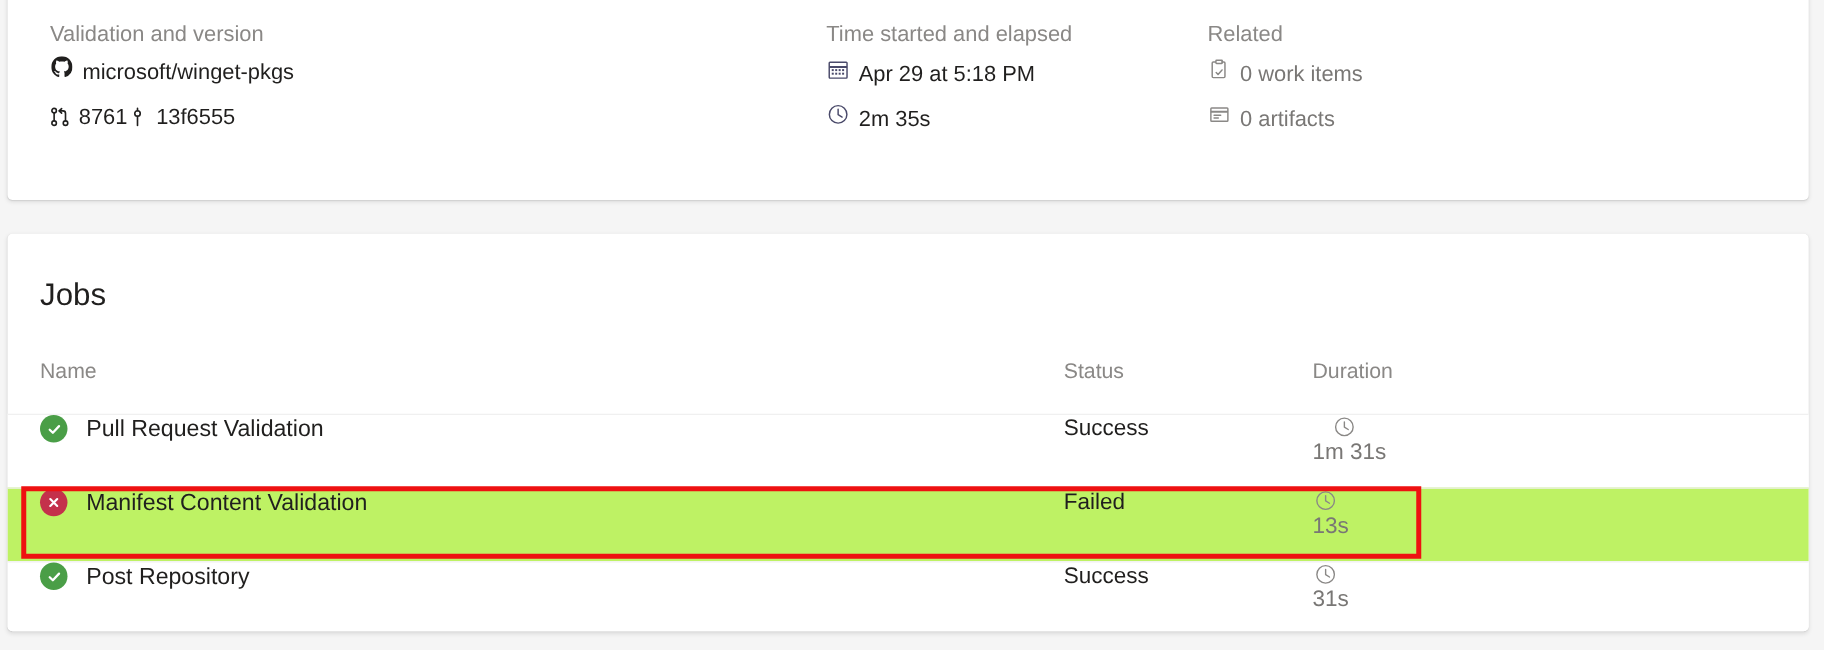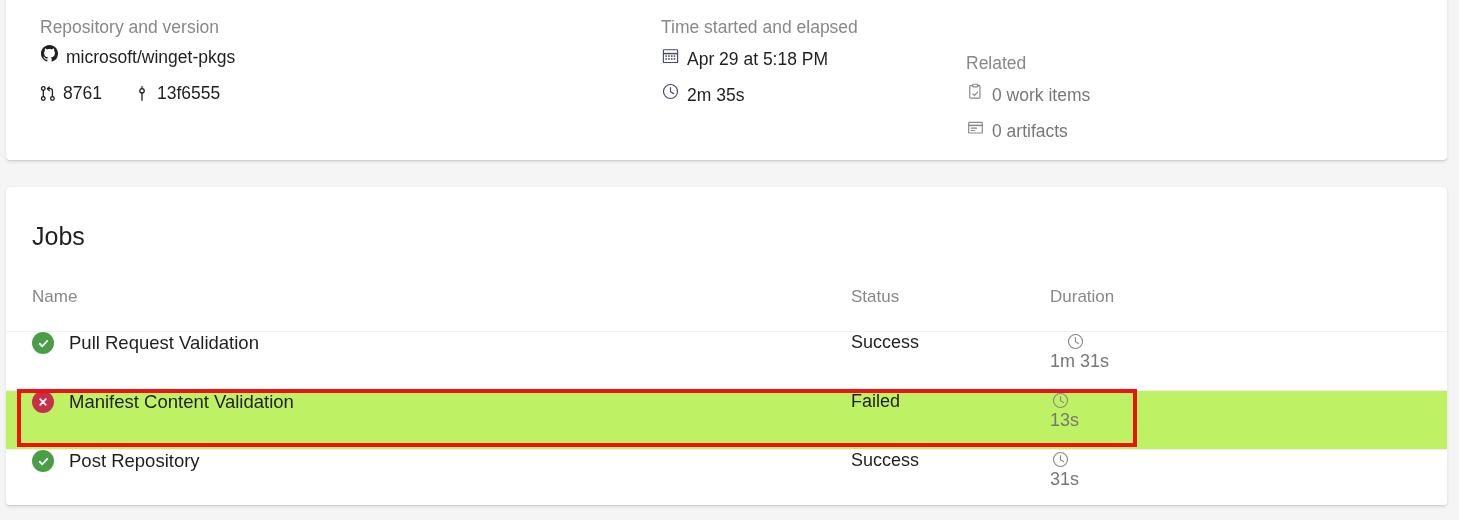--- a/index.html
+++ b/index.html
@@ -92,29 +92,28 @@
   }
 
   .sum-link {
     font-size: 17.5px;
     color: #005fa6;
     cursor: pointer;
   }
 
   #col-repo   { left: 34px; }
   #col-time   { left: 655px; }
-  #col-rel    { left: 960px; margin-top: 36px; }
+  #col-rel    { left: 960px; }
   #col-tests  { left: 1172px; }
 
   #col-repo .sum-col-heading { margin-bottom: 6px; }
 
   .repo-meta {
     display: flex;
     align-items: center;
-    gap: 32px;
     height: 26px;
     line-height: 26px;
   }
   .repo-meta .unit {
     display: flex;
     align-items: center;
   }
   .repo-meta .unit .ico { margin-right: 7px; }
 
   
@@ -236,21 +235,21 @@
 </style>
 </head>
 <body>
 
 <div class="page">
 
   <div class="card" id="summary-card">
     <div class="summary-inner">
 
       <div class="sum-col" id="col-repo">
-        <div class="sum-col-heading">Repository and version</div>
+        <div class="sum-col-heading">Validation and version</div>
 
         <div class="sum-row">
           <span class="ico">
             <svg width="17" height="17" viewBox="0 0 16 16" fill="#201f1e">
               <path d="M8 0C3.58 0 0 3.58 0 8c0 3.54 2.29 6.53 5.47 7.59.4.07.55-.17.55-.38 0-.19-.01-.82-.01-1.49-2.01.37-2.53-.49-2.69-.94-.09-.23-.48-.94-.82-1.13-.28-.15-.68-.52-.01-.53.63-.01 1.08.58 1.23.82.72 1.21 1.87.87 2.33.66.07-.52.28-.87.51-1.07-1.78-.2-3.64-.89-3.64-3.95 0-.87.31-1.59.82-2.15-.08-.2-.36-1.02.08-2.12 0 0 .67-.21 2.2.82.64-.18 1.32-.27 2-.27s1.36.09 2 .27c1.53-1.04 2.2-.82 2.2-.82.44 1.1.16 1.92.08 2.12.51.56.82 1.27.82 2.15 0 3.07-1.87 3.75-3.65 3.95.29.25.54.73.54 1.48 0 1.07-.01 1.93-.01 2.2 0 .21.15.46.55.38A8.01 8.01 0 0 0 16 8c0-4.42-3.58-8-8-8z"></path>
             </svg>
           </span>
           <span class="sum-text-dark">microsoft/winget-pkgs</span>
         </div>
 

